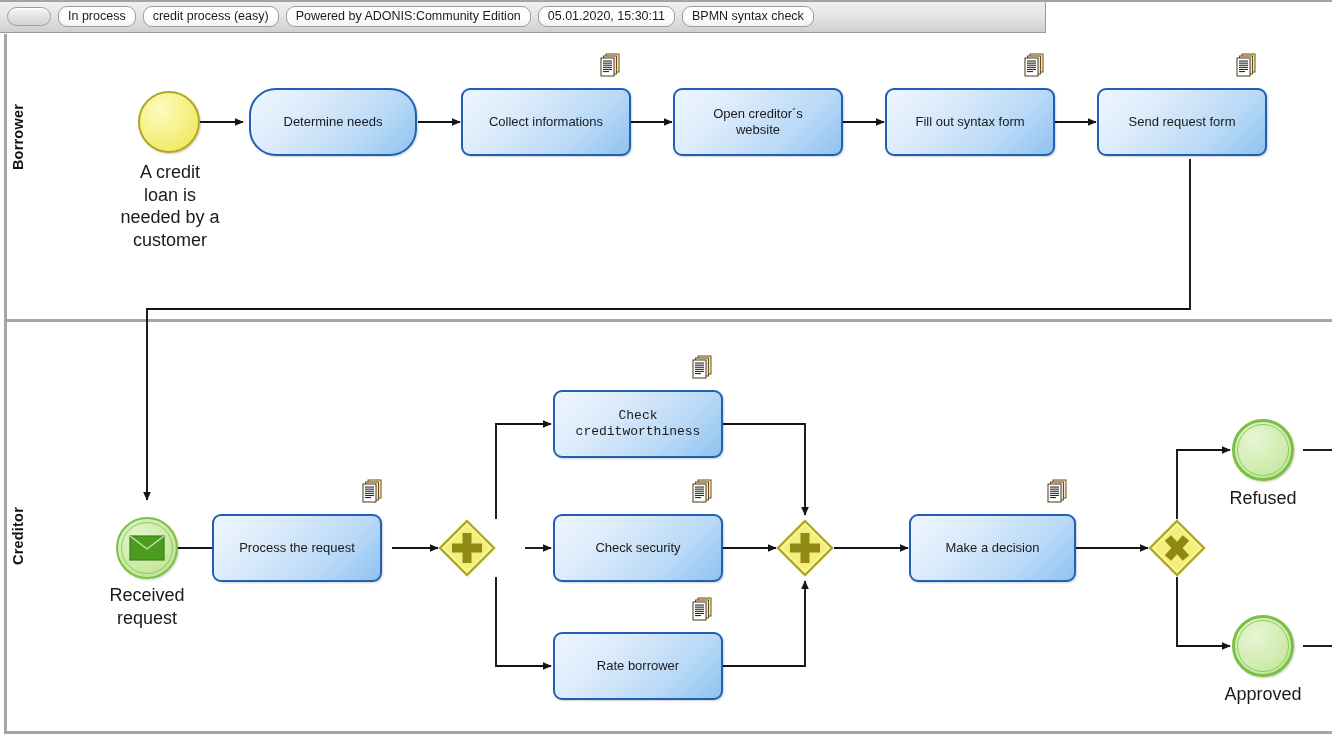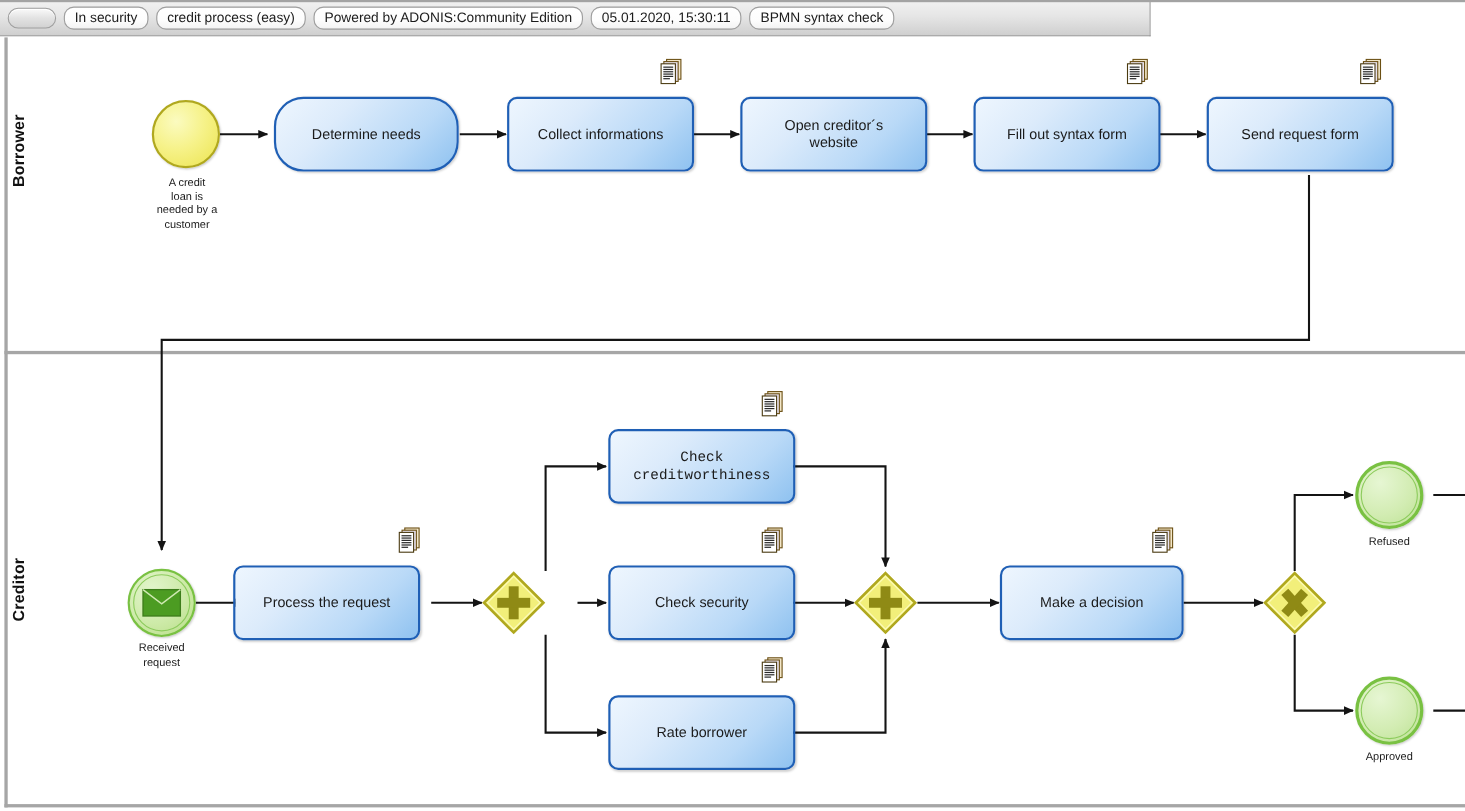--- a/index.html
+++ b/index.html
@@ -143,39 +143,39 @@
   }
   .end-event .ring-inner {
     position: absolute; left: 2px; top: 2px;
     width: 52px; height: 52px;
     border: 1px solid #8ccb5c;
     border-radius: 50%;
   }
 
   .ev-label {
     position: absolute;
-    font-size: 10px;
+    font-size: 18px;
     color: #1a1a1a;
     text-align: center;
     line-height: 1.25;
     z-index: 12;
   }
 
   .gateway { position: absolute; width: 58px; height: 58px; z-index: 12; }
 </style>
 </head>
 <body>
 
 <div id="root">
 
   <div id="toolbar-topline"></div>
 
   <div id="toolbar">
     <div class="pill-btn"></div>
-    <div class="tb-item">In security</div>
+    <div class="tb-item">In process</div>
     <div class="tb-item">credit process (easy)</div>
     <div class="tb-item">Powered by ADONIS:Community Edition</div>
     <div class="tb-item">05.01.2020, 15:30:11</div>
     <div class="tb-item">BPMN syntax check</div>
   </div>
 
   <div id="pool"></div>
   <div id="lane-divider"></div>
 
   <div class="lane-label" style="left:10px; top:104px;">Borrower</div>

